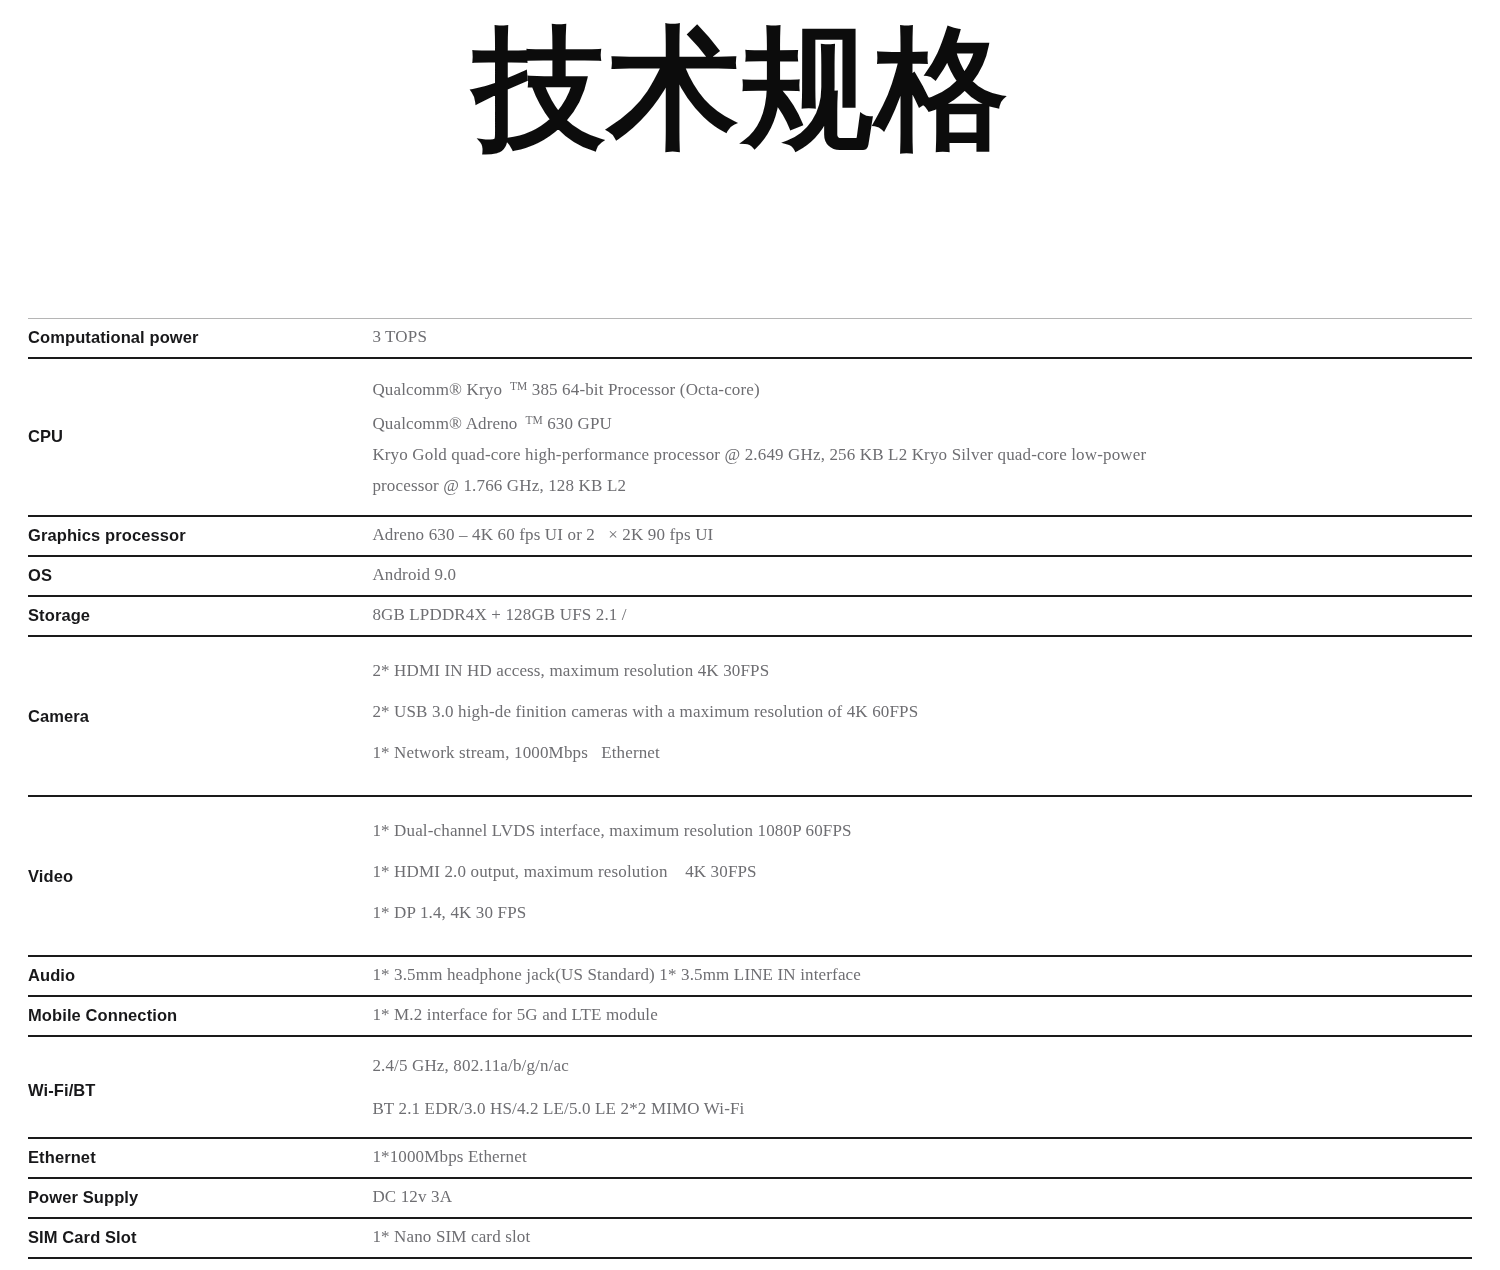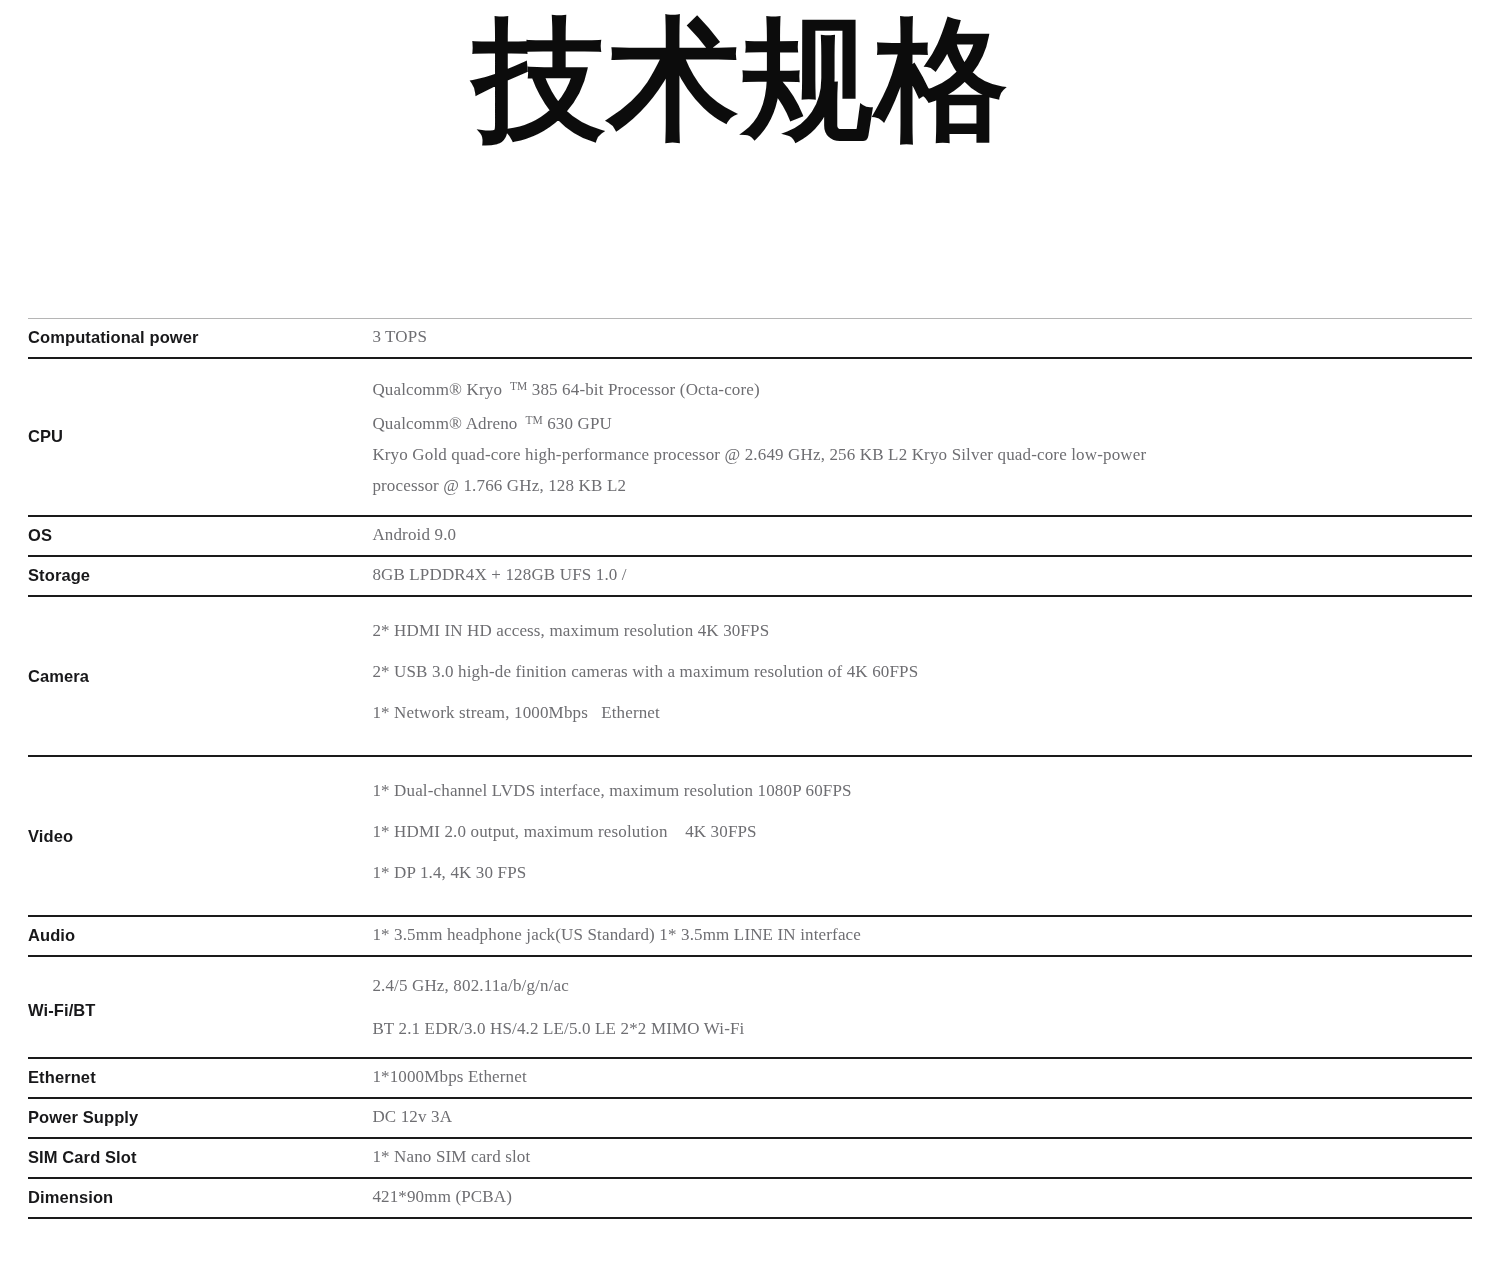--- a/index.html
+++ b/index.html
@@ -21,21 +21,21 @@
     overflow: hidden;
   }
 
   
   .title {
     position: absolute;
     left: 0;
     top: 0;
     width: 1483px;
     text-align: center;
-    padding-top: 4px;
+    padding-top: 13px;
     font-size: 132px;
     line-height: 150px;
     font-weight: bold;
     color: #0c0c0c;
     letter-spacing: 2px;
     font-family: "DejaVu Sans", "Liberation Sans", sans-serif;
     white-space: nowrap;
   }
 
   
@@ -143,32 +143,40 @@
             <td class="value">
               <span class="vlines">
                 <span class="vline">Qualcomm® Kryo  <sup class="tm">TM</sup> 385 64-bit Processor (Octa-core)</span>
                 <span class="vline">Qualcomm® Adreno  <sup class="tm">TM</sup> 630 GPU</span>
                 <span class="vline">Kryo Gold quad-core high-performance processor @ 2.649 GHz, 256 KB L2 Kryo Silver quad-core low-power</span>
                 <span class="vline">processor @ 1.766 GHz, 128 KB L2</span>
               </span>
             </td>
           </tr>
           <tr class="row-single">
+            <th class="label">Graphics processor</th>
+            <td class="value">
+              <span class="vlines">
+                <span class="vline">Adreno 630 – 4K 60 fps UI or 2   × 2K 90 fps UI</span>
+              </span>
+            </td>
+          </tr>
+          <tr class="row-single">
             <th class="label">OS</th>
             <td class="value">
               <span class="vlines">
                 <span class="vline">Android 9.0</span>
               </span>
             </td>
           </tr>
           <tr class="row-single">
             <th class="label">Storage</th>
             <td class="value">
               <span class="vlines">
-                <span class="vline">8GB LPDDR4X + 128GB UFS 1.0 /</span>
+                <span class="vline">8GB LPDDR4X + 128GB UFS 2.1 /</span>
               </span>
             </td>
           </tr>
           <tr class="row-loose">
             <th class="label">Camera</th>
             <td class="value">
               <span class="vlines">
                 <span class="vline">2* HDMI IN HD access, maximum resolution 4K 30FPS</span>
                 <span class="vline">2* USB 3.0 high-de finition cameras with a maximum resolution of 4K 60FPS</span>
                 <span class="vline">1* Network stream, 1000Mbps   Ethernet</span>
@@ -186,20 +194,28 @@
             </td>
           </tr>
           <tr class="row-single">
             <th class="label">Audio</th>
             <td class="value">
               <span class="vlines">
                 <span class="vline">1* 3.5mm headphone jack(US Standard) 1* 3.5mm LINE IN interface</span>
               </span>
             </td>
           </tr>
+          <tr class="row-single">
+            <th class="label">Mobile Connection</th>
+            <td class="value">
+              <span class="vlines">
+                <span class="vline">1* M.2 interface for 5G and LTE module</span>
+              </span>
+            </td>
+          </tr>
           <tr class="row-wifi row-loose">
             <th class="label">Wi-Fi/BT</th>
             <td class="value">
               <span class="vlines">
                 <span class="vline">2.4/5 GHz, 802.11a/b/g/n/ac</span>
                 <span class="vline">BT 2.1 EDR/3.0 HS/4.2 LE/5.0 LE 2*2 MIMO Wi-Fi</span>
               </span>
             </td>
           </tr>
           <tr class="row-single">

